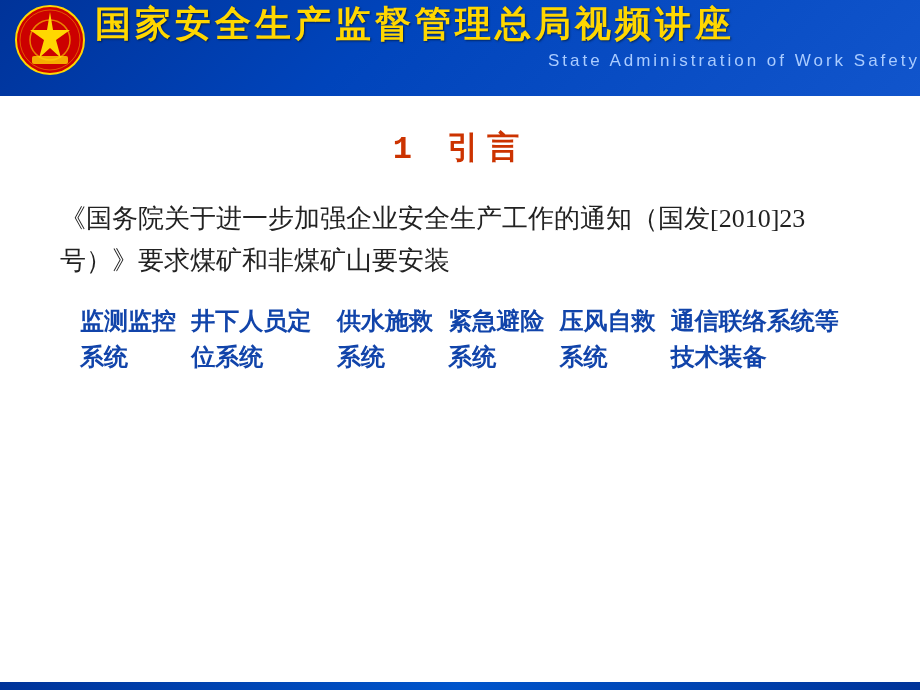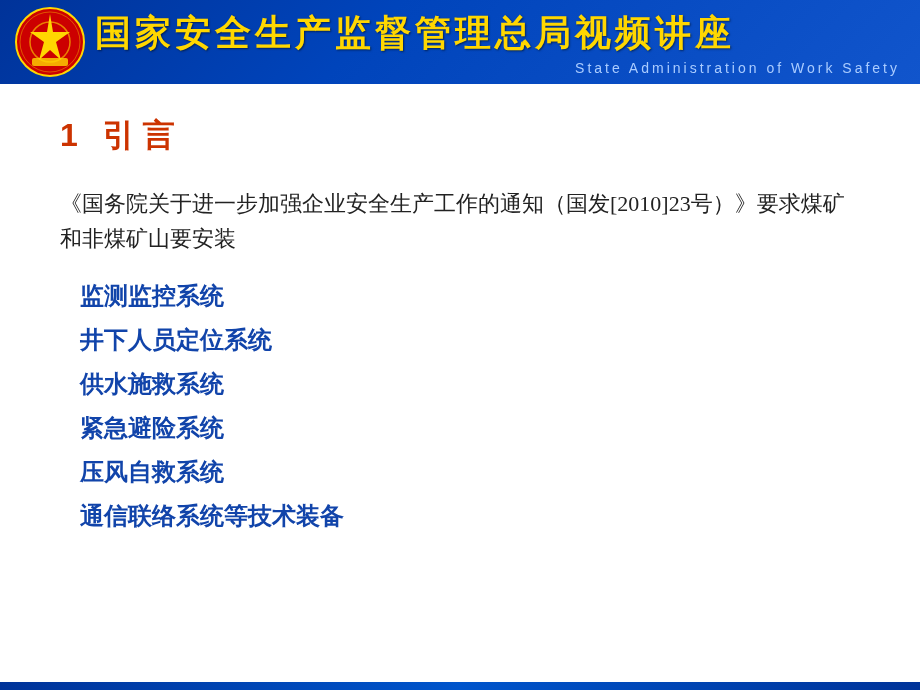--- a/index.html
+++ b/index.html
@@ -16,24 +16,23 @@
       width: 920px;
       height: 690px;
       background: #ffffff;
       display: flex;
       flex-direction: column;
     }
 
     
     .header {
       width: 100%;
-      height: 84px;
+      height: 96px;
       background: linear-gradient(135deg, #003399 0%, #0044bb 40%, #1155cc 100%);
       display: flex;
-      align-items: center;
       position: relative;
       flex-shrink: 0;
     }
 
     .header-logo {
       width: 80px;
       height: 80px;
       margin-left: 10px;
       display: flex;
       align-items: center;
@@ -52,57 +51,57 @@
     .header-title-cn {
       font-size: 36px;
       font-weight: bold;
       color: #FFD700;
       letter-spacing: 4px;
       font-family: 'STKaiti', 'KaiTi', 'SimHei', sans-serif;
       text-shadow: 1px 1px 2px rgba(0,0,0,0.5);
     }
 
     .header-title-en {
-      font-size: 14px;
+      font-size: 17px;
       color: #aaccff;
       letter-spacing: 3px;
       margin-top: 2px;
       font-family: Arial, sans-serif;
       text-align: right;
-      padding-right: 20px;
     }
 
     
     .main-content {
       flex: 1;
       padding: 30px 60px 30px 60px;
       display: flex;
       flex-direction: column;
     }
 
     .slide-title {
+      text-align: center;
       font-size: 32px;
       font-weight: bold;
       color: #cc3300;
       margin-bottom: 28px;
       letter-spacing: 8px;
-      font-family: Liberation Sans, sans-serif;
+      font-family: Liberation Mono, monospace;
     }
 
     .intro-text {
-      font-size: 22px;
+      font-size: 26px;
       color: #222222;
       line-height: 1.6;
       margin-bottom: 22px;
       font-family: 'SimSun', 'NSimSun', serif;
     }
 
     .bullet-list {
       display: flex;
-      flex-direction: column;
+      flex-direction: row;
       gap: 8px;
       padding-left: 20px;
     }
 
     .bullet-item {
       font-size: 24px;
       color: #1144aa;
       font-weight: bold;
       font-family: 'SimHei', 'Microsoft YaHei', sans-serif;
       line-height: 1.5;

